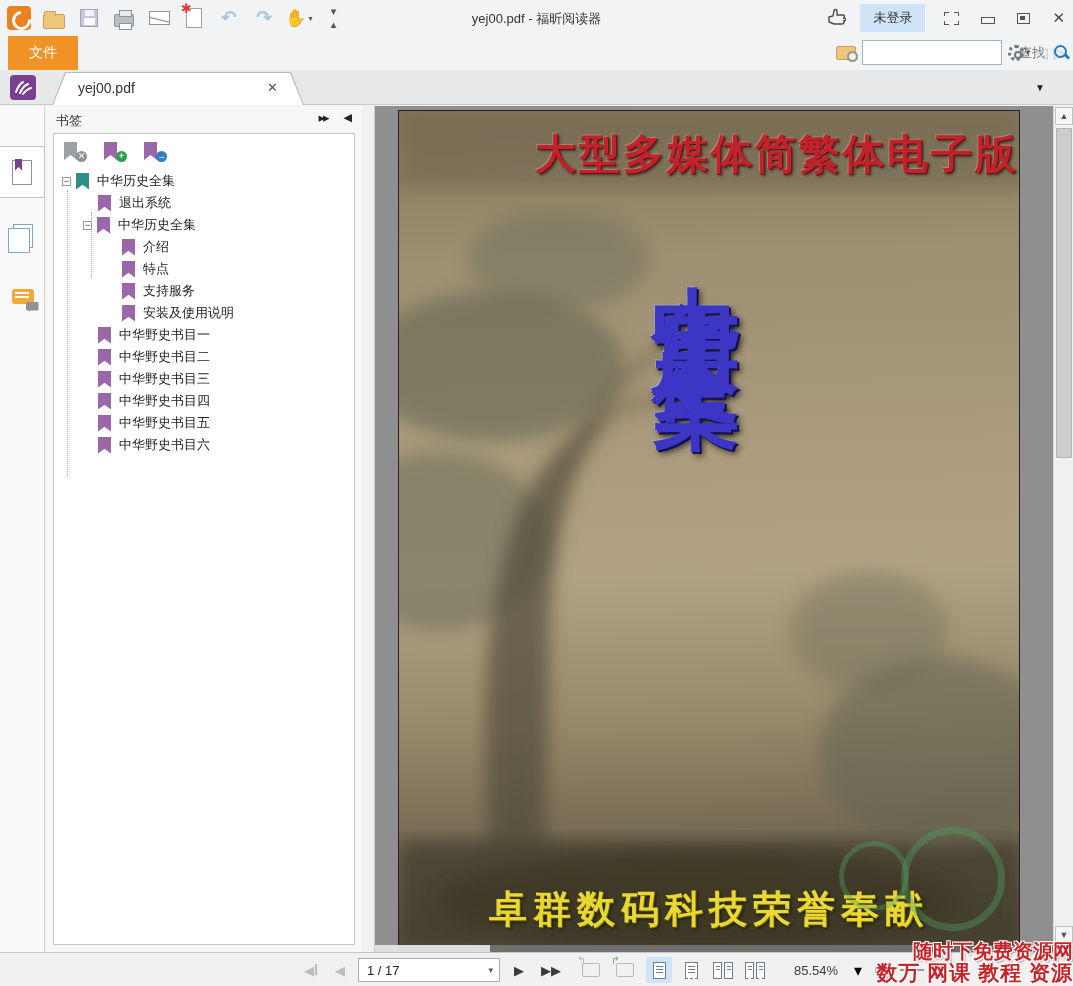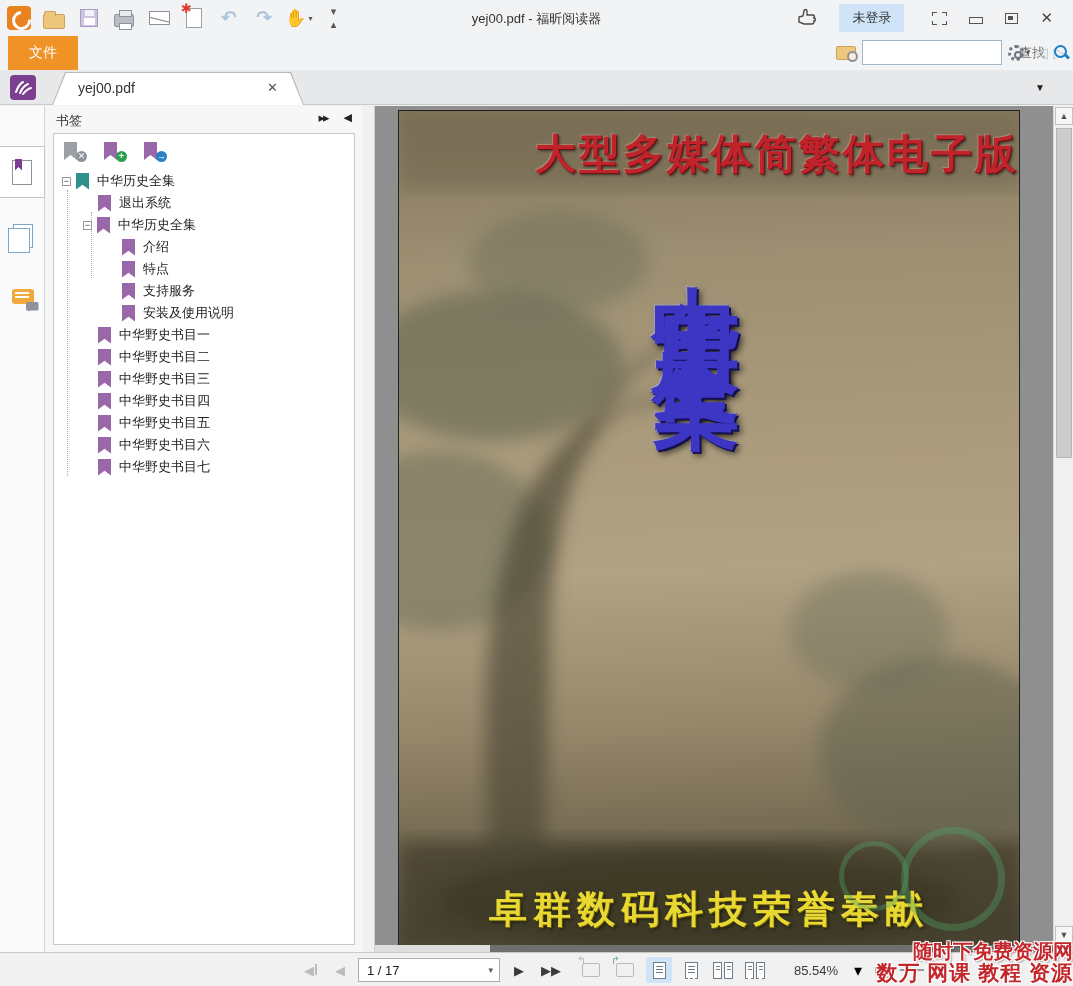--- a/index.html
+++ b/index.html
@@ -5,21 +5,21 @@
   * { margin:0; padding:0; box-sizing:border-box; }
   html,body { width:1073px; height:986px; overflow:hidden; background:#e8e8e8;
               font-family:"Liberation Sans","DejaVu Sans",sans-serif; }
   #app { position:relative; width:1073px; height:986px; background:#f2f3f4; overflow:hidden; }
 
   
   .titlebar { position:absolute; left:0; top:0; width:1073px; height:36px; background:#f2f3f4; }
   .qat { position:absolute; left:6px; top:5px; display:flex; align-items:center; gap:9px; }
   .qat .qbtn { width:26px; height:26px; display:flex; align-items:center; justify-content:center; }
   .win-title { position:absolute; left:0; right:0; top:10px; text-align:center; font-size:13px; color:#333; }
-  .tb-right { position:absolute; right:20px; top:4px; display:flex; align-items:center; gap:22px;text-align:right; }
+  .tb-right { position:absolute; right:8px; top:4px; display:flex; align-items:center; gap:13px;text-align:right; }
   .login-btn { background:#cfe4f7; color:#333; font-size:13px; padding:5px 13px; }
   .winctl { display:flex; align-items:center; gap:22px; margin-left:6px; }
   .wc-min { width:14px; height:7px; border:1.5px solid #555; margin-top:4px; }
   .wc-max { width:13px; height:11px; border:1.5px solid #555; position:relative; }
   .wc-max::after { content:""; position:absolute; left:2px; top:2px; width:5px; height:4px; background:#555; }
   .wc-close { font-size:15px; font-weight:bold; color:#444; line-height:14px; }
   .corner-ico { width:15px; height:13px; position:relative; }
   .corner-ico i { position:absolute; width:5px; height:4px; border:1.5px solid #555; }
   .corner-ico i:nth-child(1){left:0;top:0;border-right:none;border-bottom:none;}
   .corner-ico i:nth-child(2){right:0;top:0;border-left:none;border-bottom:none;}
@@ -346,24 +346,20 @@
               <span class="bm-ico"></span>
               <span>中华野史书目四</span>
             </div>
           <div class="bm-row lvl1">
               <span class="bm-ico"></span>
               <span>中华野史书目五</span>
             </div>
           <div class="bm-row lvl1">
               <span class="bm-ico"></span>
               <span>中华野史书目六</span>
-            </div>
-          <div class="bm-row lvl1">
-              <span class="bm-ico"></span>
-              <span>中华野史书目七</span>
             </div>
         </div>
       </div>
     </div>
 
     <div class="splitter"></div>
 
     <div class="docarea">
       <div class="pdf-page">
         <svg class="paint" width="622" height="836" viewBox="0 0 622 836">

